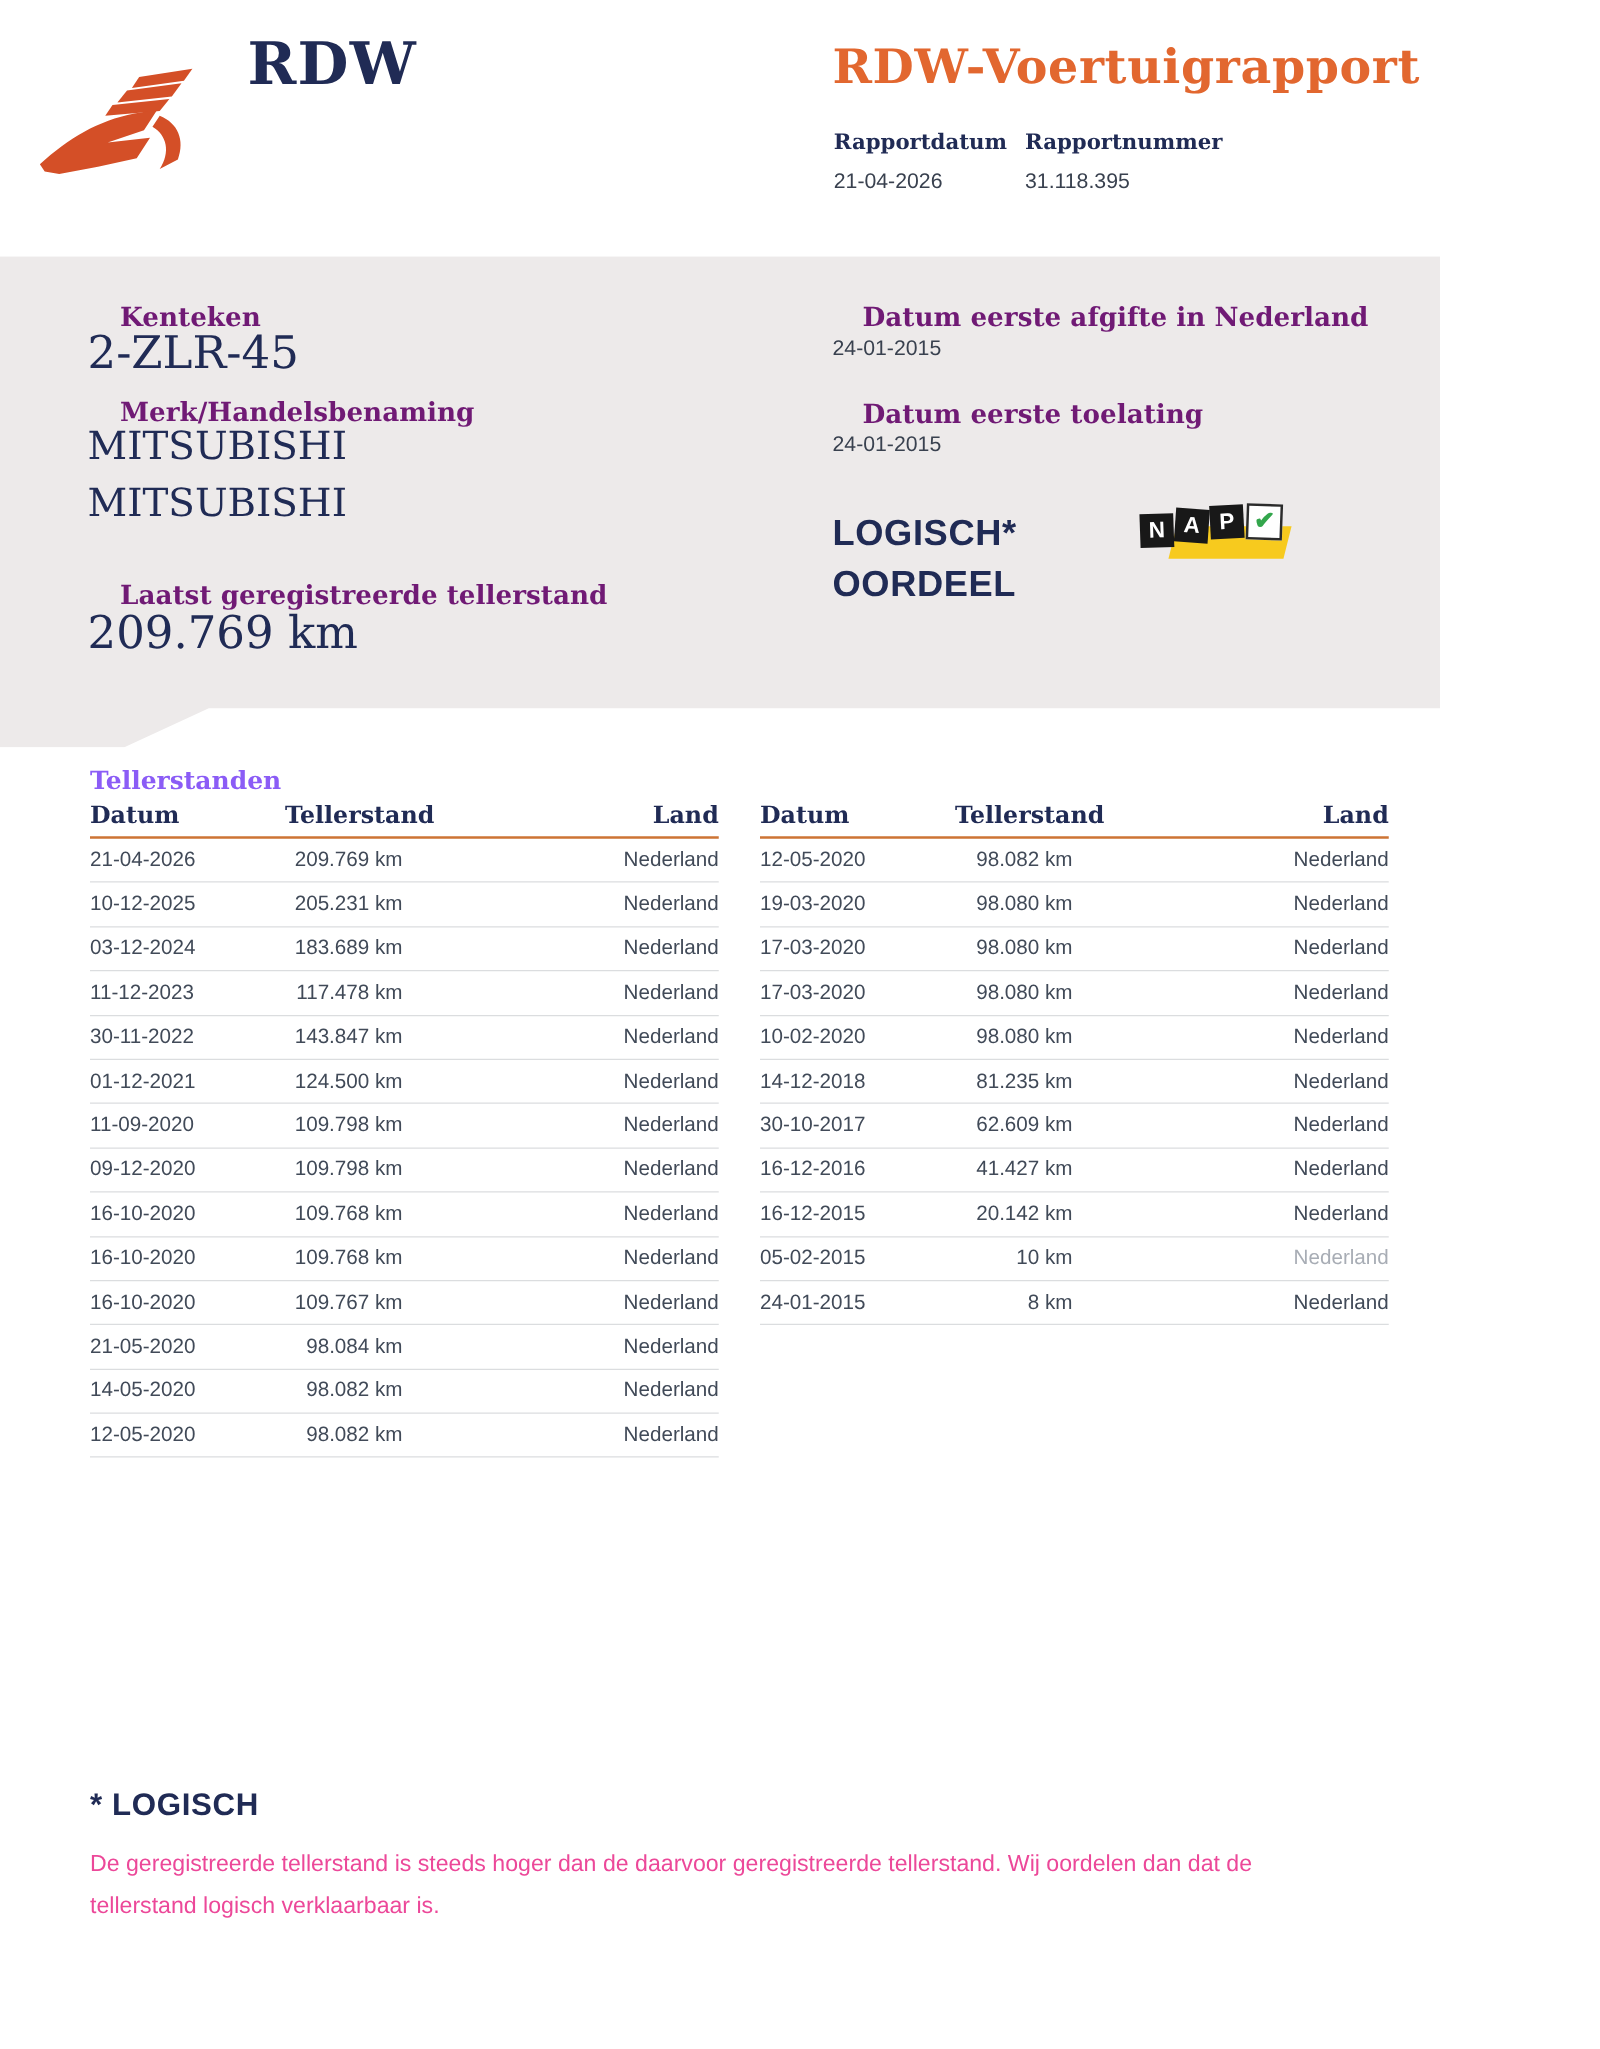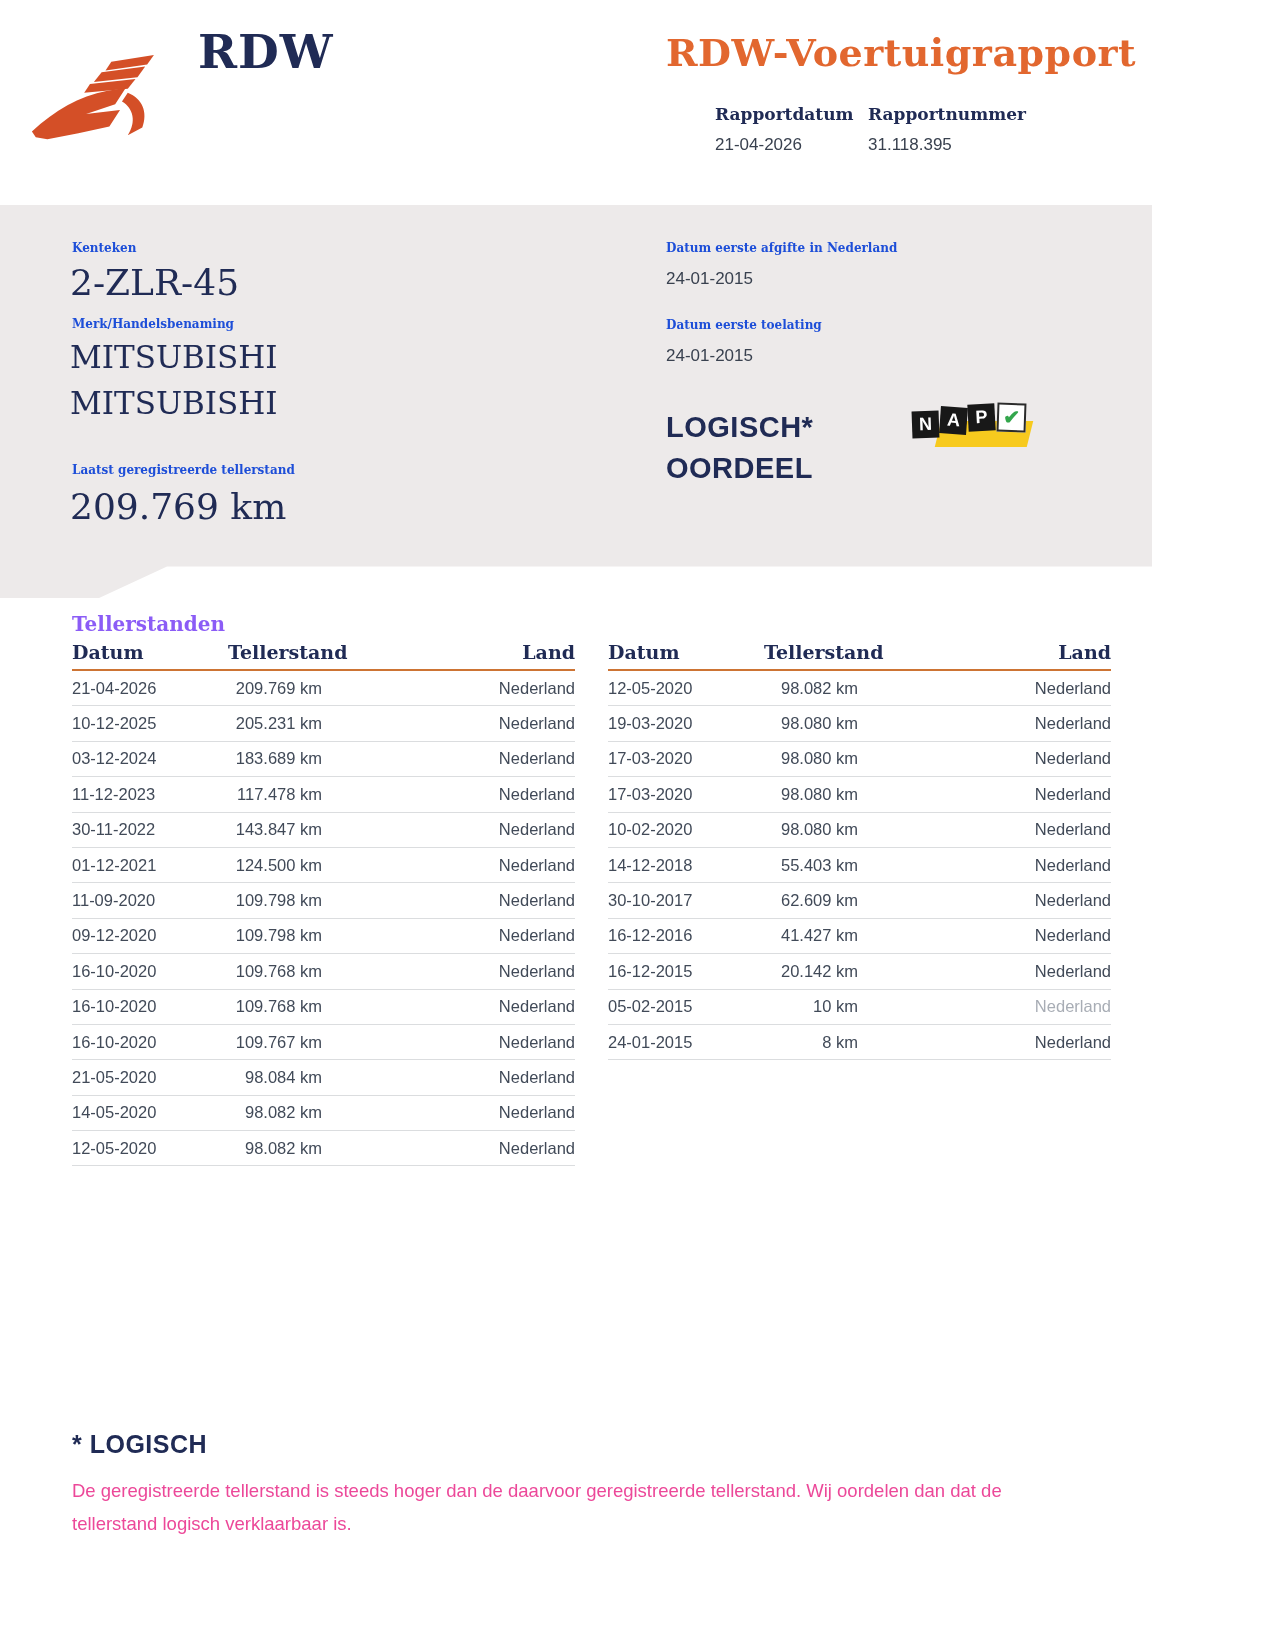--- a/index.html
+++ b/index.html
@@ -14,34 +14,34 @@
     font-family:"DejaVu Serif", serif;font-size:47px;font-weight:600;
     color:#202b55;letter-spacing:1px;
   }
   .doc-title{
     position:absolute;left:666px;top:30px;
     font-family:"DejaVu Serif", serif;font-size:38px;font-weight:600;
     color:#e2672f;letter-spacing:.5px;
   }
   .meta{position:absolute;left:667px;top:104px;display:flex;}
   .meta-col{display:flex;flex-direction:column;}
-  .meta-col.first{width:153px;margin-left:48px;}
+  .meta-col.first{width:153px;}
   .meta-label{
     font-family:"DejaVu Serif", serif;font-weight:bold;font-size:17px;color:#202b55;
   }
   .meta-value{margin-top:11px;font-size:17px;color:#39414f;}
 
   
   .graybox{
     position:absolute;left:0;top:205px;width:1152px;height:393px;background:#edeaea;
     clip-path:polygon(0 0,100% 0,100% 92%,14.5% 92%,8.6% 100%,0 100%);
   }
   .olabel{
     position:absolute;font-family:"DejaVu Serif", serif;font-weight:bold;
-    font-size:12px;color:#1d4ed8;
+    font-size:21px;color:#701a75;margin-left:24px;
   }
   .bigval{
     position:absolute;font-family:"DejaVu Serif", serif;
     color:#202b55;
   }
   .smallval{position:absolute;font-size:17px;color:#39414f;}
   .oordeel{
     position:absolute;left:666px;top:202px;
     font-size:29px;font-weight:bold;color:#202b55;line-height:41px;letter-spacing:.5px;
   }
@@ -264,21 +264,21 @@
           <span class="tcell c-km">98.080 km</span>
           <span class="tcell c-land">Nederland</span>
         </div>
         <div class="trow">
           <span class="tcell c-date">10-02-2020</span>
           <span class="tcell c-km">98.080 km</span>
           <span class="tcell c-land">Nederland</span>
         </div>
         <div class="trow">
           <span class="tcell c-date">14-12-2018</span>
-          <span class="tcell c-km">55.403 km</span>
+          <span class="tcell c-km">81.235 km</span>
           <span class="tcell c-land">Nederland</span>
         </div>
         <div class="trow">
           <span class="tcell c-date">30-10-2017</span>
           <span class="tcell c-km">62.609 km</span>
           <span class="tcell c-land">Nederland</span>
         </div>
         <div class="trow">
           <span class="tcell c-date">16-12-2016</span>
           <span class="tcell c-km">41.427 km</span>

